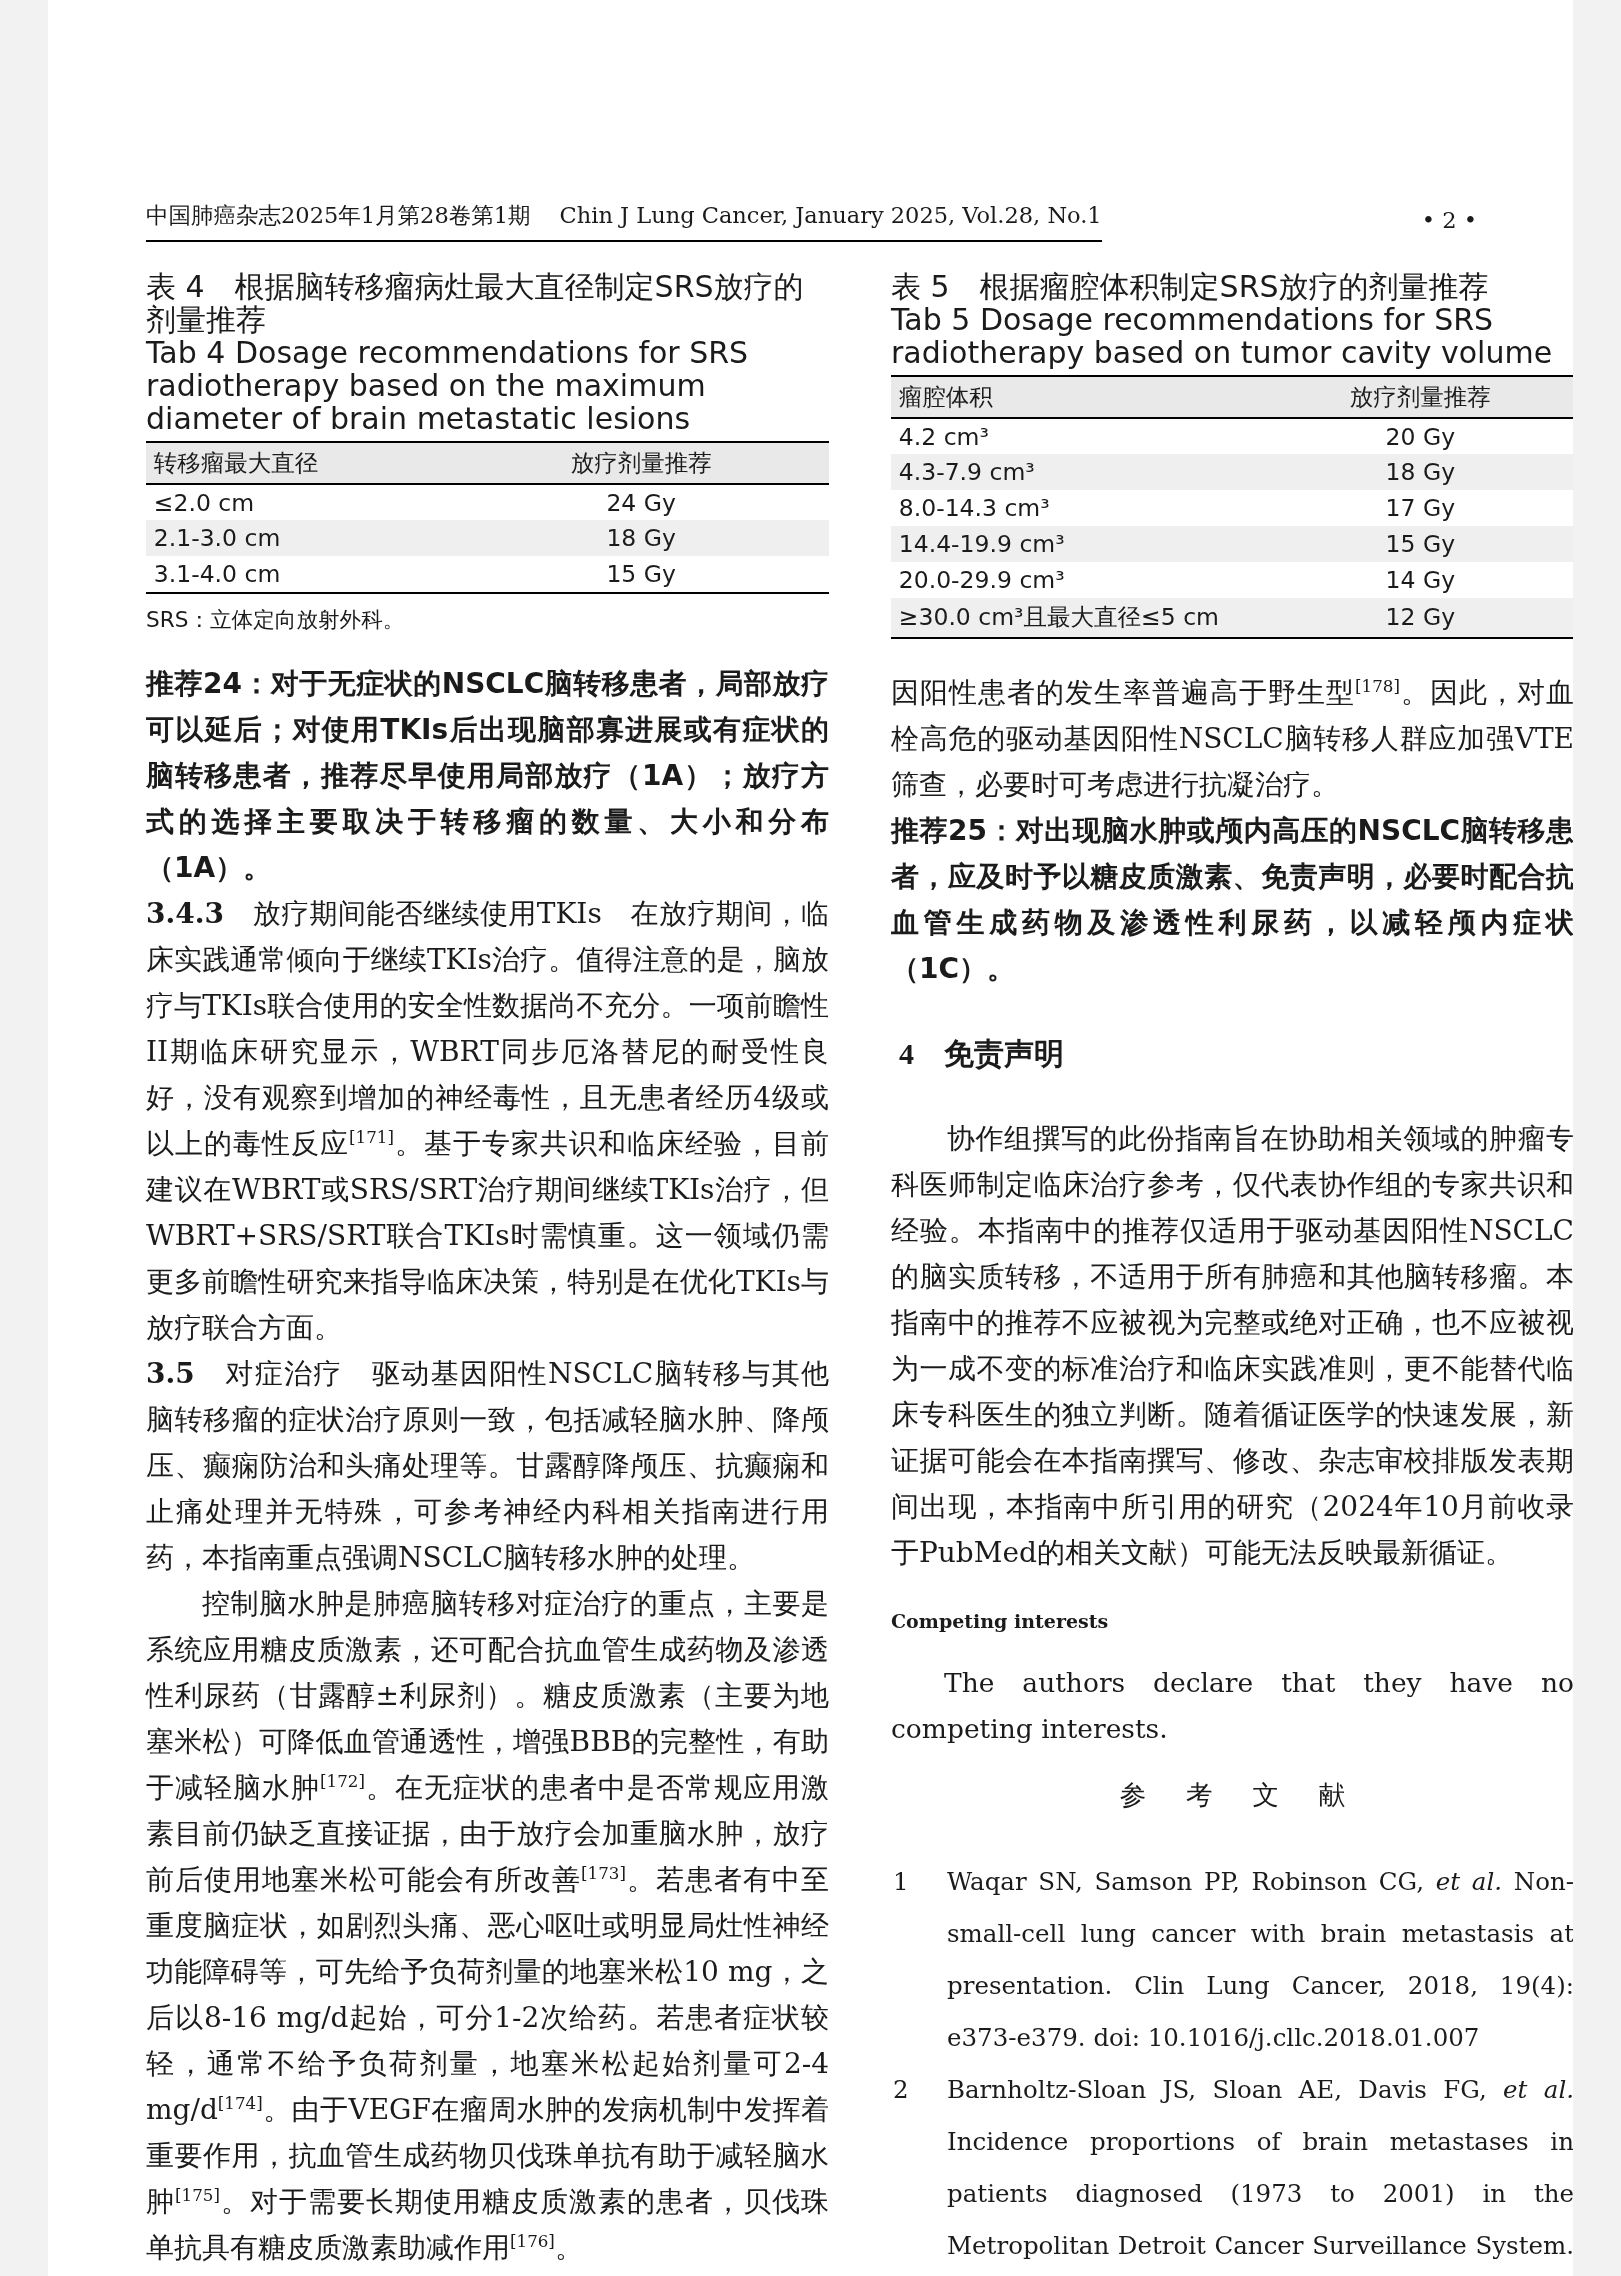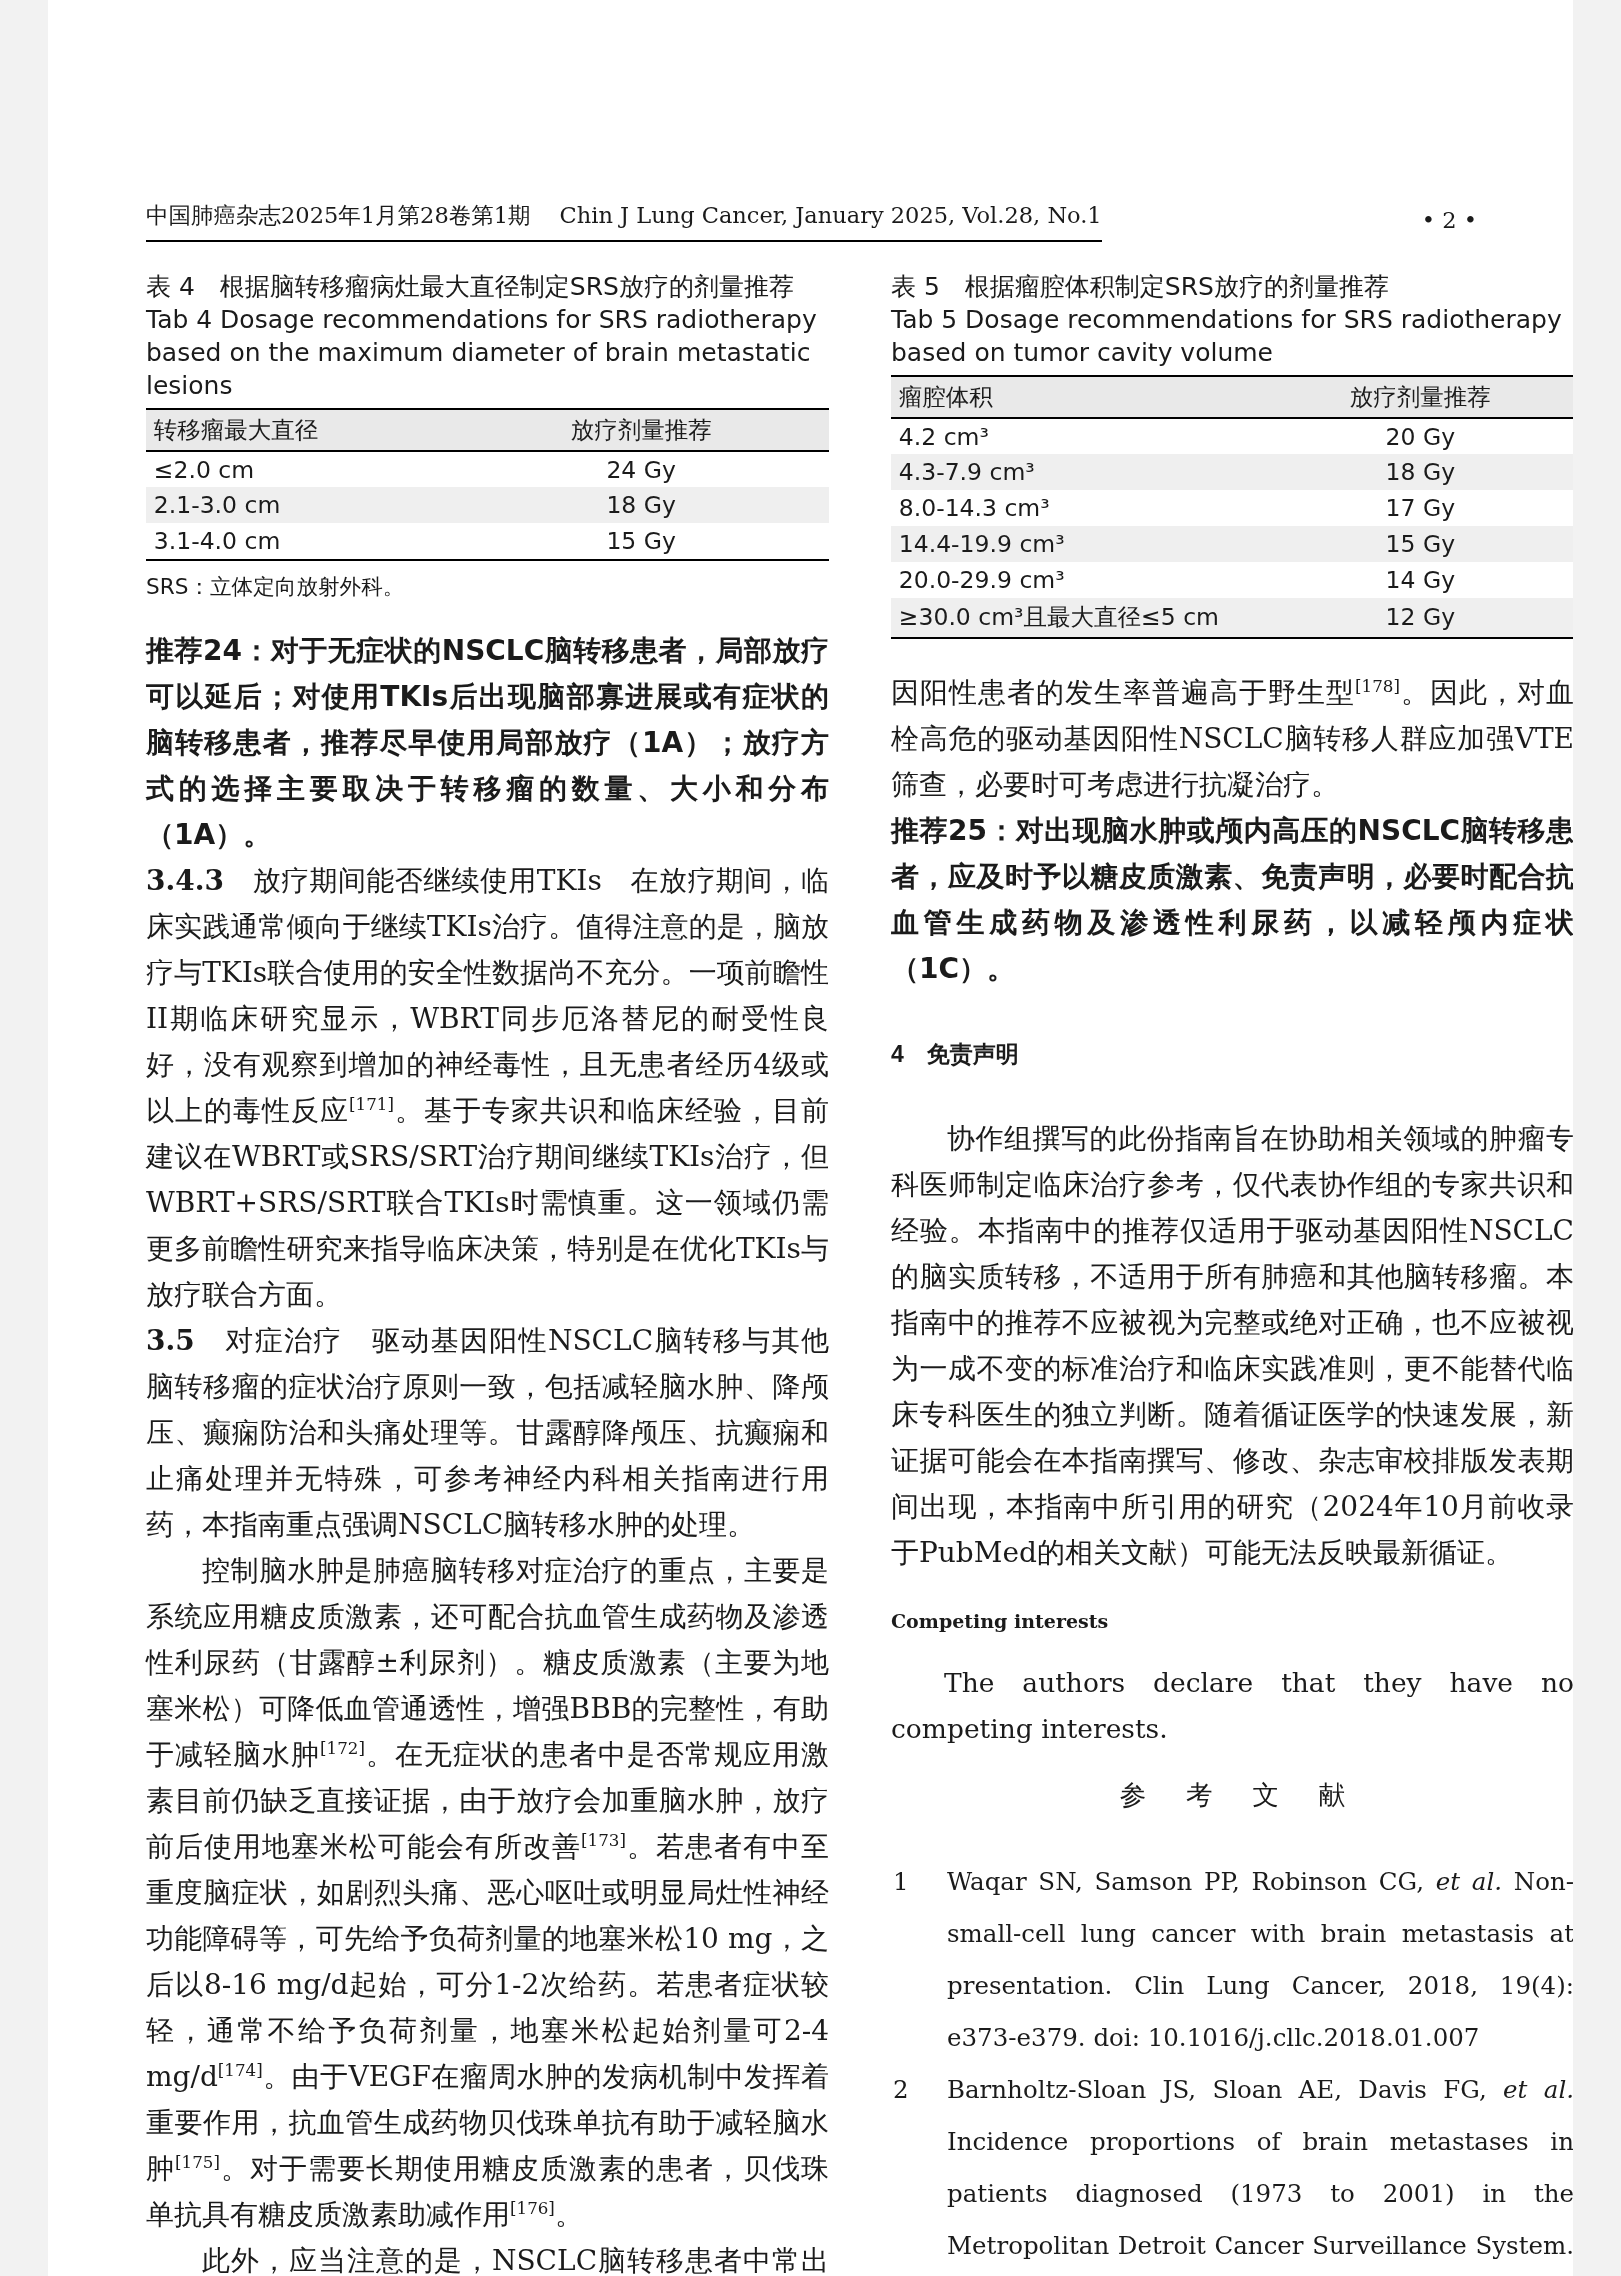--- a/index.html
+++ b/index.html
@@ -19,21 +19,21 @@
   .header-right { padding-bottom:8.8px; font-size:22.5px; }
 
   
   .col { position:absolute; top:270px; width:683px; }
   .col-left  { left:98px; }
   .col-right { left:843px; }
 
   
   .tbl-caption-zh, .tbl-caption-en {
     font-family:"DejaVu Sans","Liberation Sans",sans-serif;
-    font-size:25px; line-height:33px; text-align:left;
+    font-size:30px; line-height:33px; text-align:left;
   }
   table.dose {
     width:100%; border-collapse:collapse; margin-top:5.9px;
     border-top:2.9px solid #000; border-bottom:2.9px solid #000;
     font-family:"DejaVu Sans","Liberation Sans",sans-serif;
     font-size:23.5px;
   }
   table.dose thead tr { background:#e9e9e9; border-bottom:2.9px solid #000; }
   table.dose th, table.dose td {
     font-weight:normal; text-align:left; padding:3.9px 7.8px; height:28px;margin-left:40px;
@@ -56,22 +56,22 @@
   }
   .para.rec {
     font-family:"DejaVu Sans","Liberation Sans",sans-serif; font-weight:bold;
   }
   .para.indent { text-indent:2em; }
   .para sup { font-size:16.7px; line-height:0; }
   .para .lead { font-weight:bold; }
 
   
   .sec-heading {
-    margin:39px 0 39px 0; font-size:23px; line-height:46px; font-weight:bold;
-    font-family:Liberation Sans, sans-serif;
+    margin:39px 0 39px 8px; font-size:30px; line-height:46px; font-weight:bold;
+    font-family:Liberation Serif, serif;
   }
   .en-heading {
     margin:29px 0 21.6px 0; font-size:19px; line-height:33px; font-weight:bold;
     font-family:"DejaVu Serif","Liberation Serif",serif;
   }
   .para.en { font-size:26.5px; line-height:46px; text-indent:2em; }
   .ref-title {
     margin:25.5px 0 43px 0; text-align:center; font-size:26.5px;
     letter-spacing:15.7px; text-indent:15.7px;
   }

